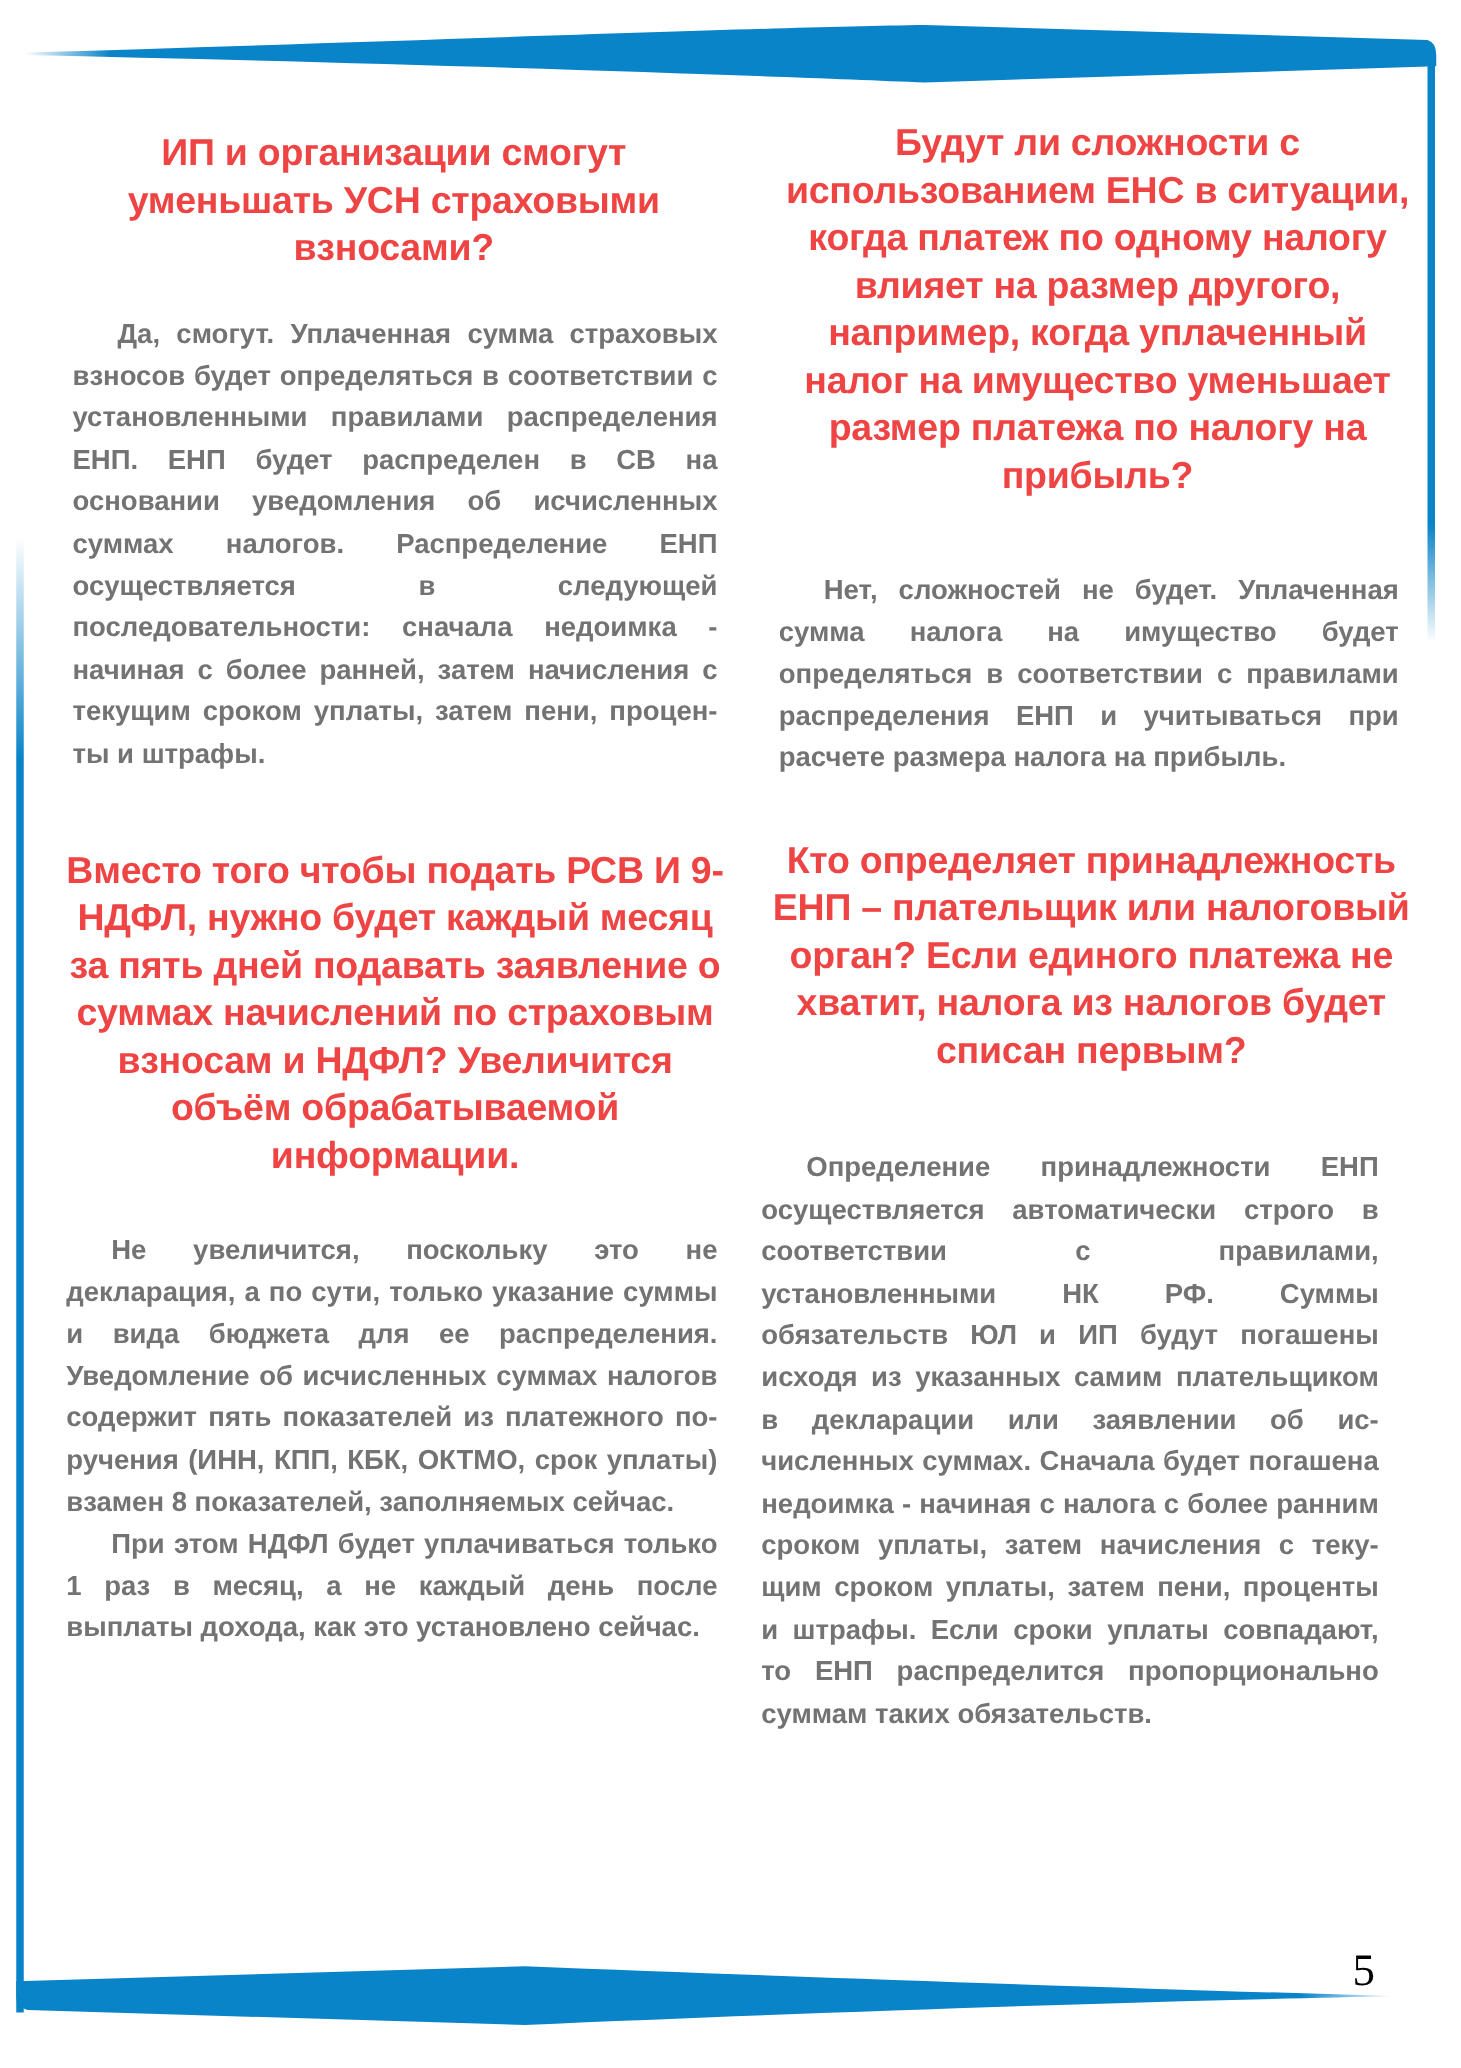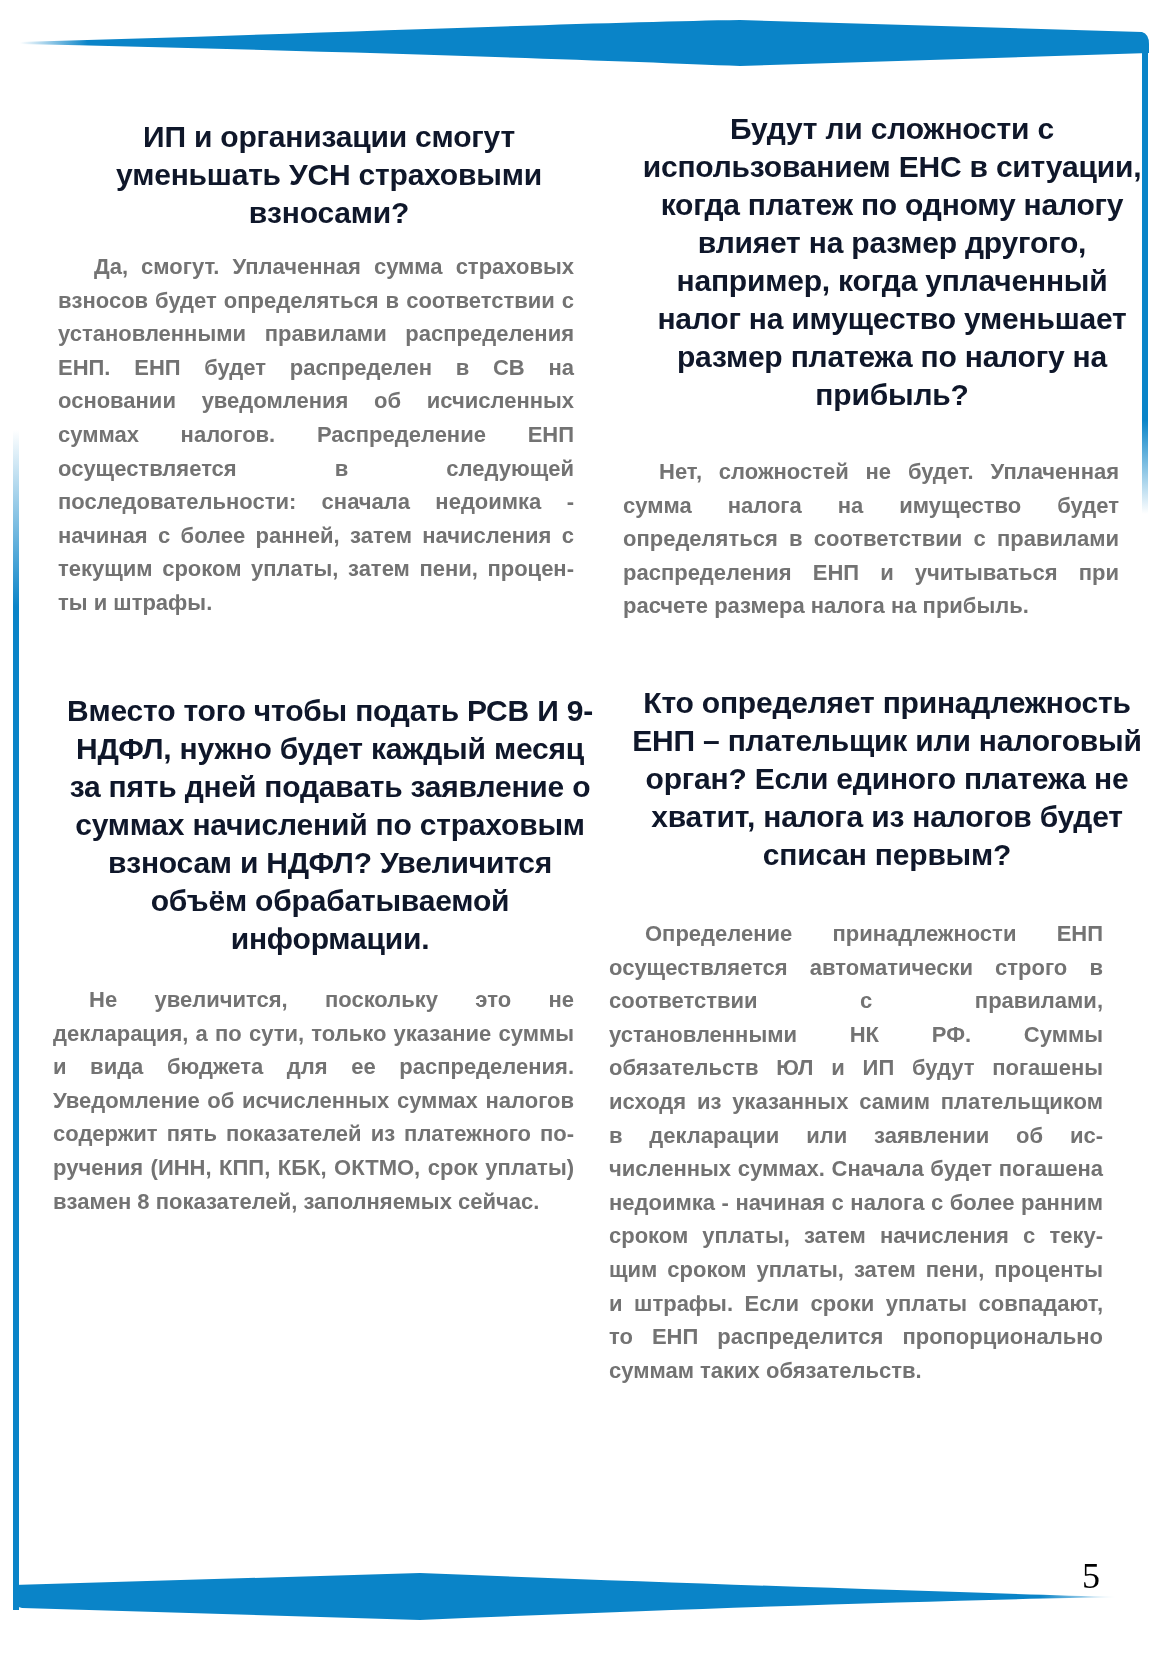--- a/index.html
+++ b/index.html
@@ -1,20 +1,20 @@
 <!DOCTYPE html>
 <html><head>
 <meta charset="utf-8">
 <style>
   html, body { margin:0; padding:0; background:#ffffff; }
   body { width:1169px; height:1654px; position:relative; overflow:hidden;
          font-family:"Liberation Sans", sans-serif; }
   .deco { position:absolute; left:0; top:0; width:1169px; height:1654px; pointer-events:none; }
-  .heading { font-family:"Liberation Sans", sans-serif; font-weight:bold; color:#0f172a;
-             font-size:30px; line-height:38px; text-align:center; margin:14px; letter-spacing:-0.2px; }
+  .heading { font-family:"Liberation Sans", sans-serif; font-weight:bold; color:#ef4444;
+             font-size:30px; line-height:38px; text-align:center; margin:0; letter-spacing:-0.2px; }
   .body-text { font-family:"Liberation Sans", sans-serif; color:#737373; font-size:22px; line-height:33.6px;
                text-align:justify; margin:0; text-indent:36px; hyphens:manual;font-weight:bold; }
   #s1-heading { position:absolute; left:55px; top:104px; width:520px; }
   #s1-body { position:absolute; left:58px; top:250px; width:516px; }
   #s2-heading { position:absolute; left:623px; top:96px; width:510px; }
   #s2-body { position:absolute; left:623px; top:455px; width:496px; }
   #s3-heading { position:absolute; left:52px; top:678px; width:528px; }
   #s3-body { position:absolute; left:53px; top:983px; width:521px; }
   #s4-heading { position:absolute; left:618px; top:670px; width:510px; }
   #s4-body { position:absolute; left:609px; top:917px; width:494px; }
@@ -63,20 +63,21 @@
 </div>
 
 <h2 id="s2-heading" class="heading">Будут ли сложности с использованием ЕНС в ситуации, когда платеж по одному налогу влияет на размер другого, например, когда уплаченный налог на имущество уменьшает размер платежа по налогу на прибыль?</h2>
 <div id="s2-body">
   <p class="body-text">Нет, сложностей не будет. Упла­ченная сумма налога на имущество будет определяться в соответствии с правилами распределения ЕНП и учитываться при расчете размера налога на прибыль.</p>
 </div>
 
 <h2 id="s3-heading" class="heading">Вместо того чтобы подать РСВ И 9-НДФЛ, нужно будет каждый месяц за пять дней подавать заявление о суммах начисле­ний по страховым взносам и НДФЛ? Увеличится объём об­рабатываемой информации.</h2>
 <div id="s3-body">
   <p class="body-text">Не увеличится, поскольку это не декларация, а по сути, только указа­ние суммы и вида бюджета для ее распределения. Уведомление об ис­численных суммах налогов содержит пять показателей из платежного по­ручения (ИНН, КПП, КБК, ОКТМО, срок уплаты) взамен 8 показателей, заполняемых сейчас.</p>
+  <p class="body-text">При этом НДФЛ будет уплачи­ваться только 1 раз в месяц, а не каждый день после выплаты дохода, как это установлено сейчас.</p>
 </div>
 
 <h2 id="s4-heading" class="heading">Кто определяет принадлежность ЕНП – плательщик или налоговый орган? Если единого платежа не хватит, налога из налогов будет списан первым?</h2>
 <div id="s4-body">
   <p class="body-text">Определение принадлежности ЕНП осуществляется автоматиче­ски строго в соответствии с пра­вилами, установленными НК РФ. Суммы обязательств ЮЛ и ИП будут погашены исходя из ука­занных самим плательщиком в декларации или заявлении об ис­численных суммах. Сначала бу­дет погашена недоимка - начиная с налога с более ранним сроком уплаты, затем начисления с теку­щим сроком уплаты, затем пени, проценты и штрафы. Если сроки уплаты совпадают, то ЕНП рас­пределится пропорционально суммам таких обязательств.</p>
 </div>
 
 <div class="page-num">5</div>
 
 </body></html>

